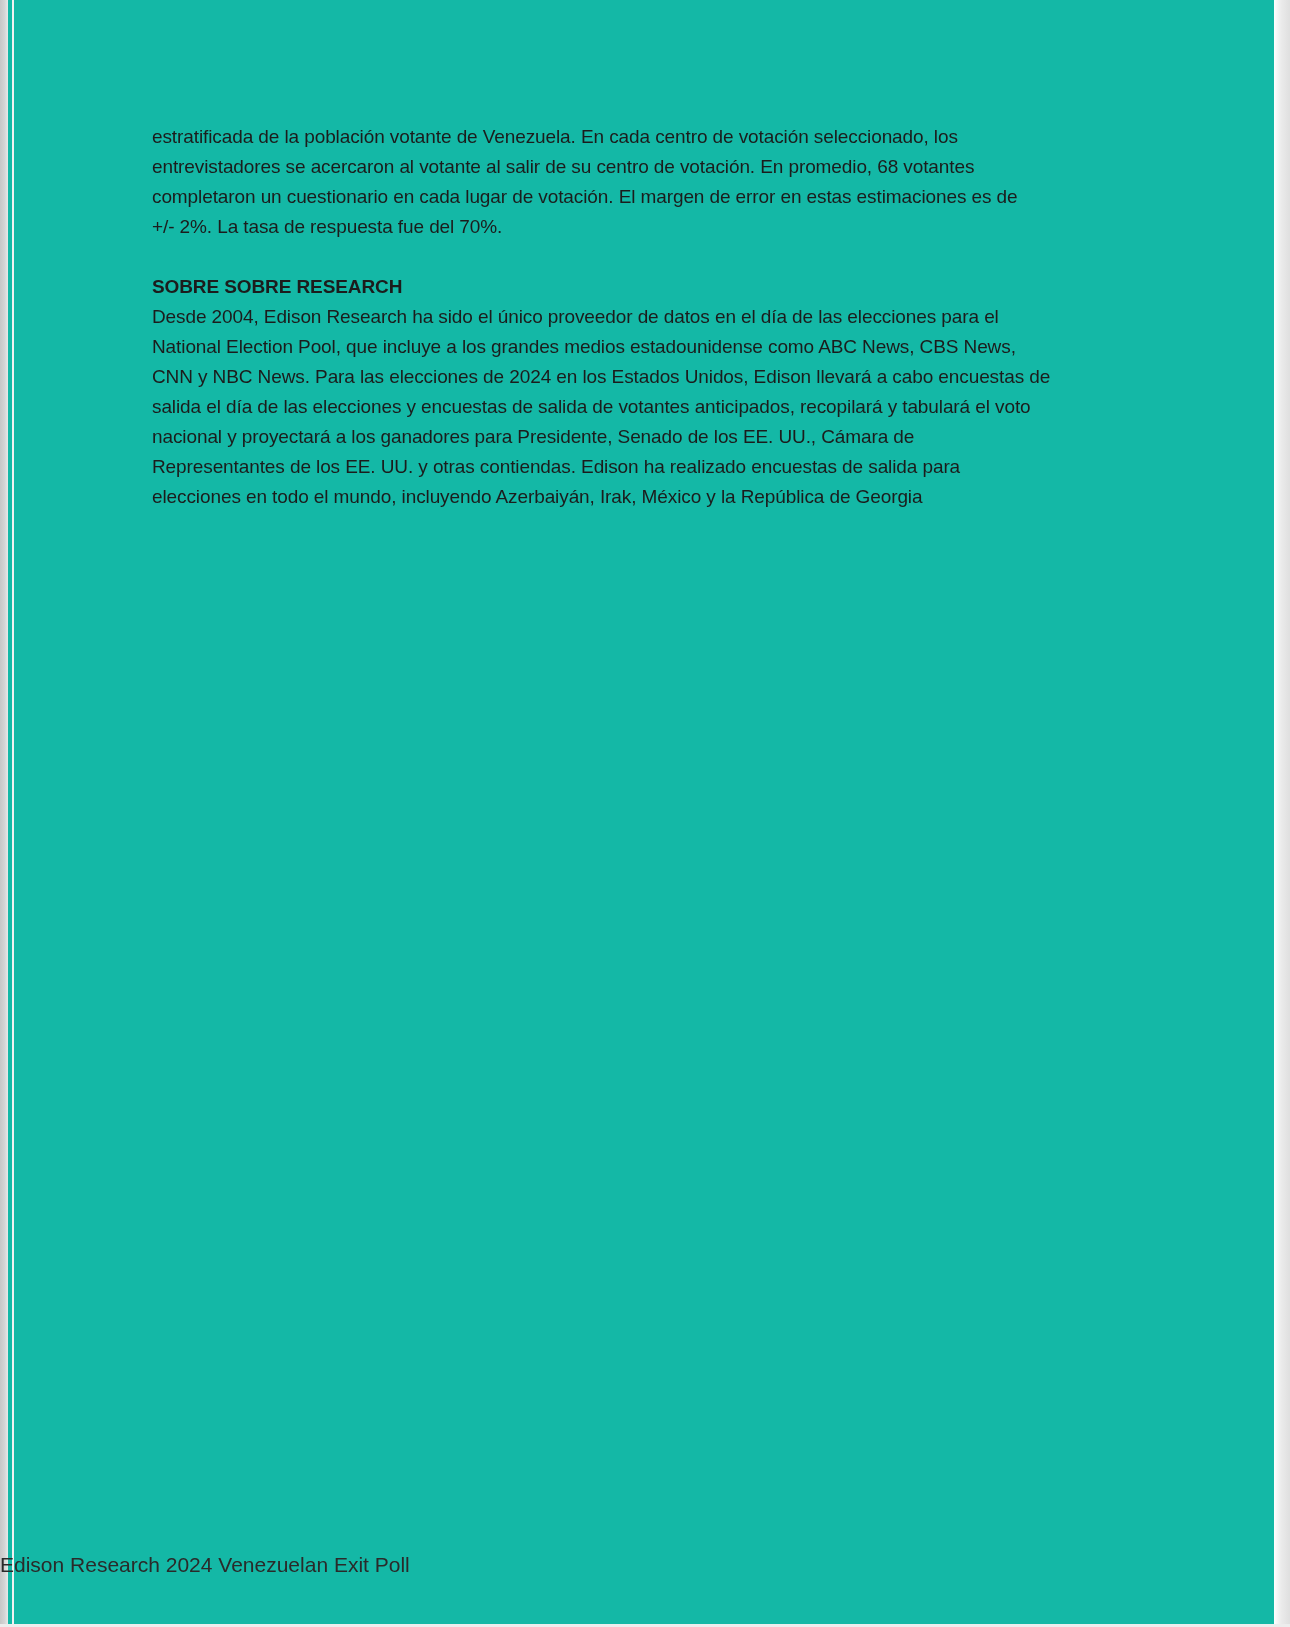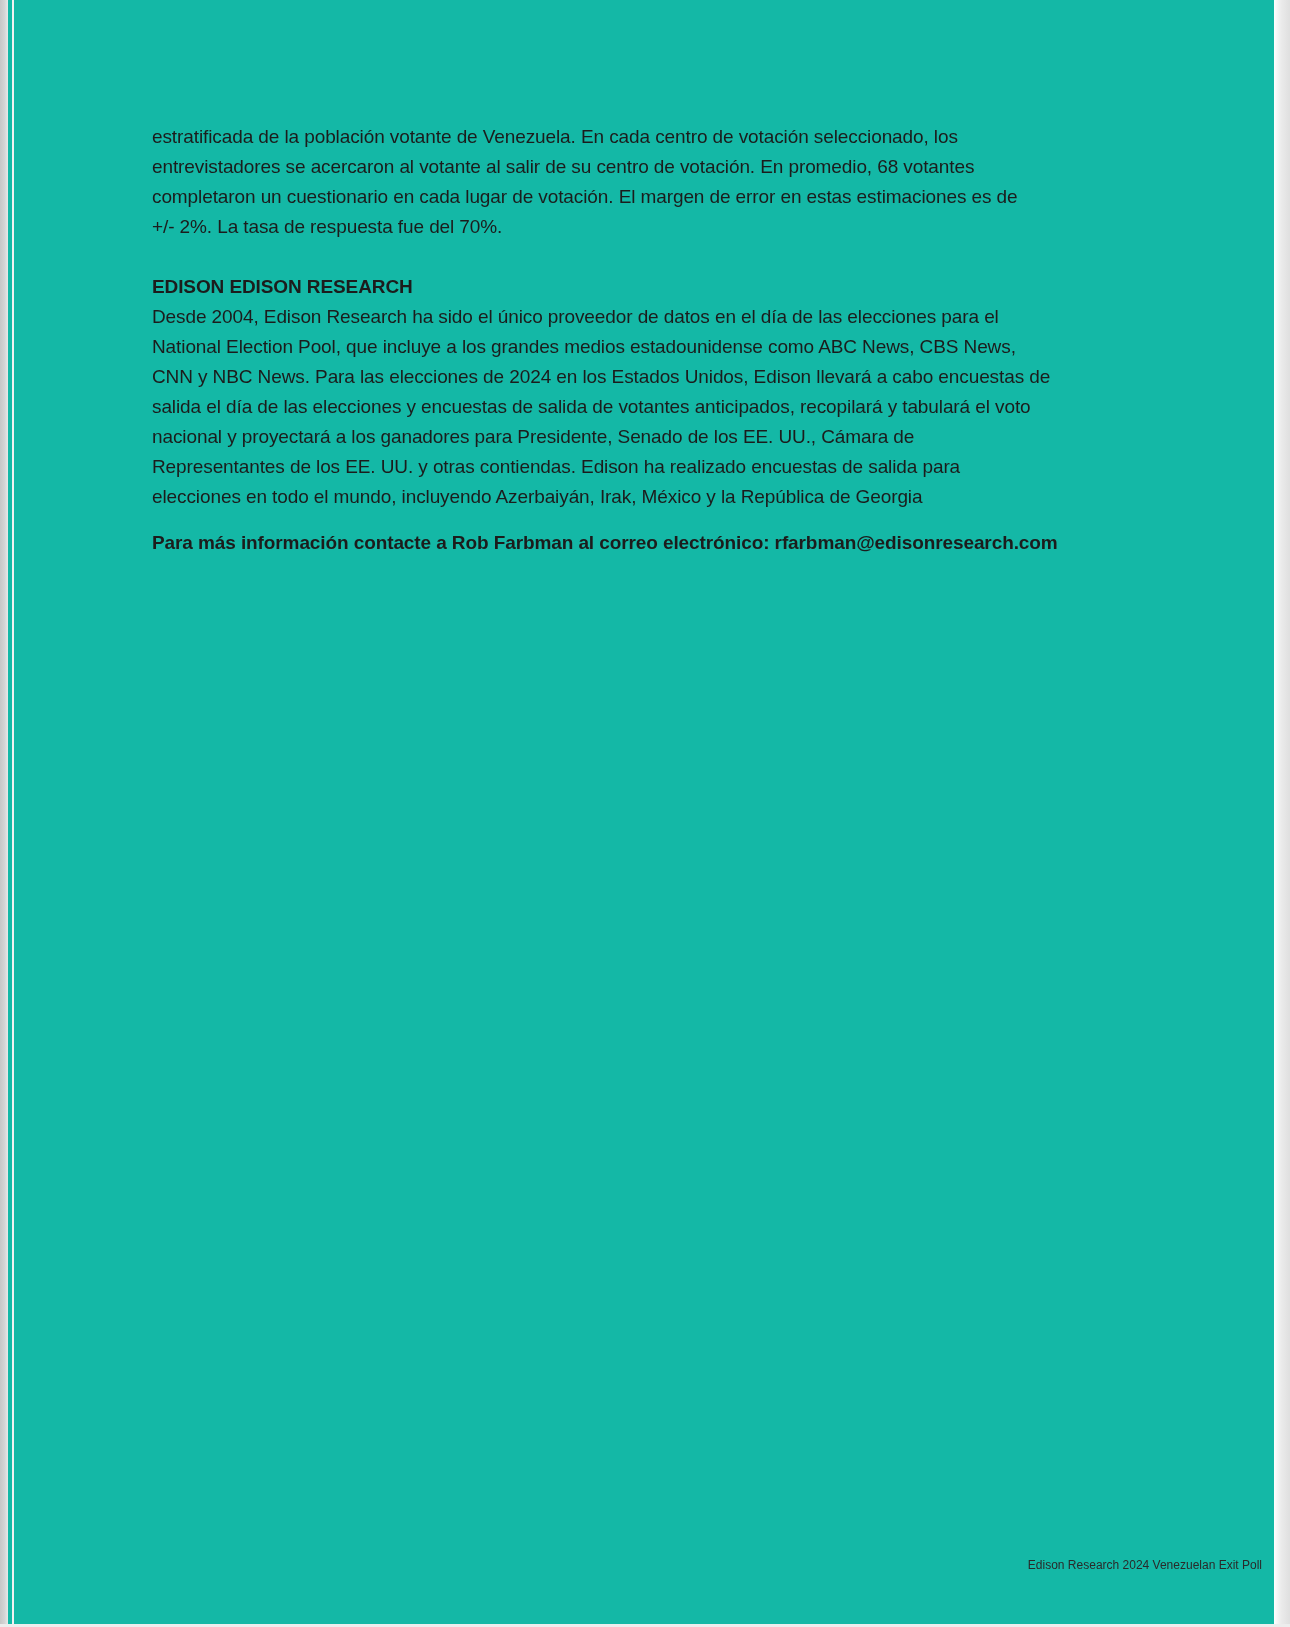--- a/index.html
+++ b/index.html
@@ -65,52 +65,51 @@
   .contact {
     margin-top: 16px;
     font-weight: 700;
     white-space: normal;
   }
   .footer {
     position: absolute;
     left: 0;
     top: 1550px;
     width: 1262px;
-    text-align: right;
+    text-align: left;
     color: #2a2a2a;
-    font-size: 12px;
+    font-size: 21px;
     line-height: 30px;
   }
 </style>
 </head>
 <body>
 
 <div class="page">
 
   <div class="edge-left"></div>
   <div class="edge-left-line"></div>
   <div class="edge-right"></div>
   <div class="edge-bottom"></div>
 
   <main class="content">
 
     <p class="para">estratificada de la población votante de Venezuela. En cada centro de votación seleccionado, los
 entrevistadores se acercaron al votante al salir de su centro de votación. En promedio, 68 votantes
 completaron un cuestionario en cada lugar de votación. El margen de error en estas estimaciones es de
 +/- 2%. La tasa de respuesta fue del 70%.</p>
 
-    <h2 class="heading">EDISON EDISON RESEARCH</h2>
+    <h2 class="heading">SOBRE SOBRE RESEARCH</h2>
 
     <p class="para">Desde 2004, Edison Research ha sido el único proveedor de datos en el día de las elecciones para el
 National Election Pool, que incluye a los grandes medios estadounidense como ABC News, CBS News,
 CNN y NBC News. Para las elecciones de 2024 en los Estados Unidos, Edison llevará a cabo encuestas de
 salida el día de las elecciones y encuestas de salida de votantes anticipados, recopilará y tabulará el voto
 nacional y proyectará a los ganadores para Presidente, Senado de los EE. UU., Cámara de
 Representantes de los EE. UU. y otras contiendas. Edison ha realizado encuestas de salida para
 elecciones en todo el mundo, incluyendo Azerbaiyán, Irak, México y la República de Georgia</p>
 
-    <p class="para contact">Para más información contacte a Rob Farbman al correo electrónico: rfarbman@edisonresearch.com</p>
 
   </main>
 
   <footer class="footer">Edison Research 2024 Venezuelan Exit Poll</footer>
 
 </div>
 
 </body></html>

